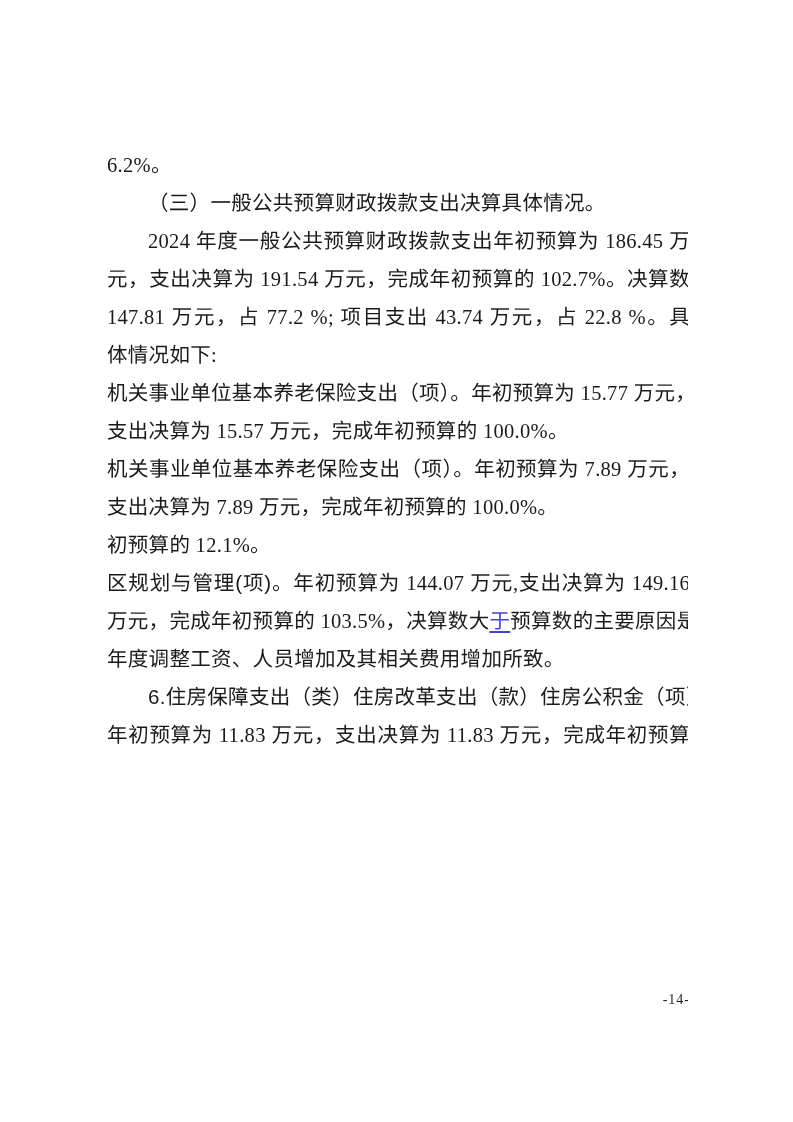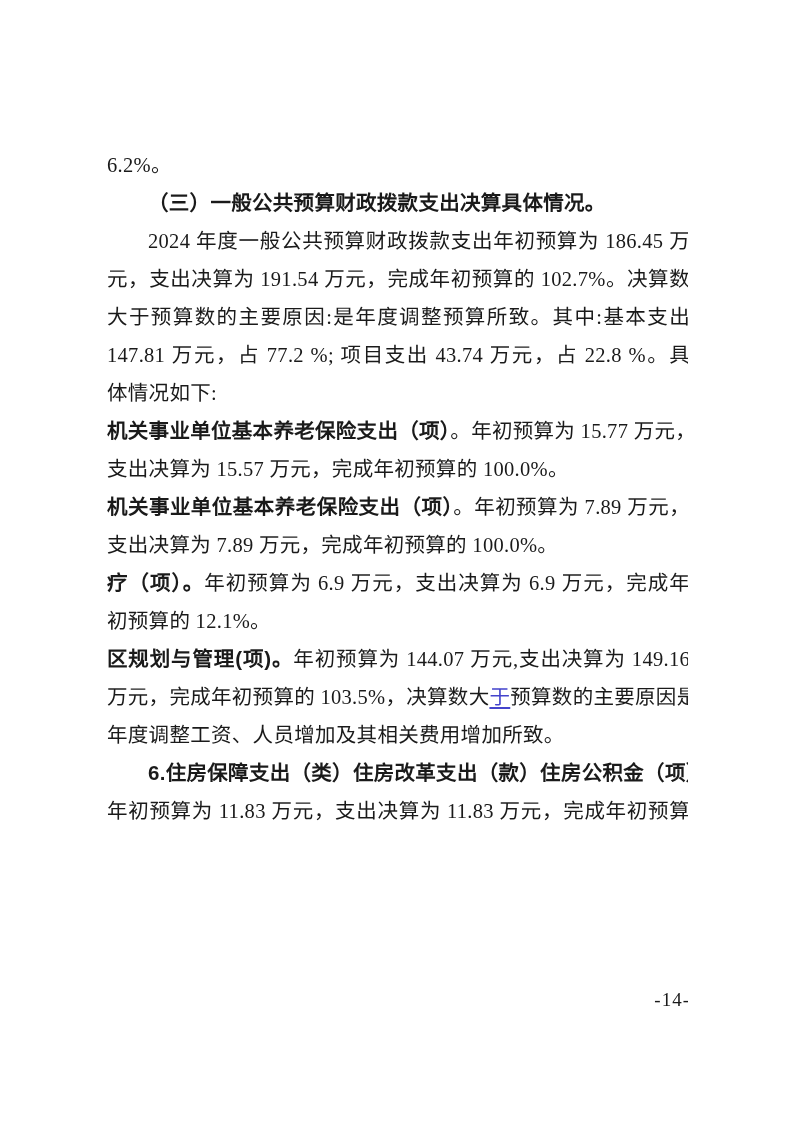--- a/index.html
+++ b/index.html
@@ -39,36 +39,36 @@
     overflow: hidden;
   }
   .line.full {
     text-align-last: justify;
   }
   .line.indent {
     text-indent: 41px;
   }
   
   .b {
-    font-weight: 700;
+    font-weight: 400;
     font-family: "Liberation Sans", "DejaVu Sans", sans-serif;
   }
   
   .ins {
     color: var(--ins-color, #4444cc);
     text-decoration: underline;
     text-underline-offset: 3px;
   }
   .pagenum {
     position: absolute;
     left: 107px;
     top: 989px;
     width: 583px;
     text-align: right;
-    font-size: 19px;
+    font-size: 14px;
     line-height: 22px;
     letter-spacing: 1px;
   }
 </style>
 </head>
 <body style="color: rgb(26, 26, 26); background: rgb(255, 255, 255);">
 
 <div class="page">
   <div class="content">
 
@@ -80,46 +80,40 @@
       <span class="b">（三）一般公共预算财政拨款支出决算具体情况。</span>
     </div>
 
     <div class="line indent full">
       <span>2024 年度一般公共预算财政拨款支出年初预算为 186.45 万</span>
     </div>
     <div class="line full">
       <span>元，支出决算为 191.54 万元，完成年初预算的 102.7%。决算数</span>
     </div>
     <div class="line full">
-      <span>大于预算数的主要原因:是年度调整预算所致。其中:基本支出</span>
-    </div>
-    <div class="line full">
       <span>147.81 万元，占 77.2 %; 项目支出 43.74 万元，占 22.8 %。具</span>
     </div>
     <div class="line">
       <span>体情况如下:</span>
     </div>
 
     <div class="line full">
       <span class="b">机关事业单位基本养老保险支出（项）</span><span>。年初预算为 15.77 万元，</span>
     </div>
     <div class="line">
       <span>支出决算为 15.57 万元，完成年初预算的 100.0%。</span>
     </div>
 
     <div class="line full">
       <span class="b">机关事业单位基本养老保险支出（项）</span><span>。年初预算为 7.89 万元，</span>
     </div>
     <div class="line">
       <span>支出决算为 7.89 万元，完成年初预算的 100.0%。</span>
     </div>
 
-    <div class="line full">
-      <span class="b">疗（项）。</span><span>年初预算为 6.9 万元，支出决算为 6.9 万元，完成年</span>
-    </div>
     <div class="line">
       <span>初预算的 12.1%。</span>
     </div>
 
     <div class="line full">
       <span class="b">区规划与管理(项)。</span><span>年初预算为 144.07 万元,支出决算为 149.16</span>
     </div>
     <div class="line full">
       <span>万元，完成年初预算的 103.5%，决算数大</span><span class="ins">于</span><span>预算数的主要原因是</span>
     </div>

